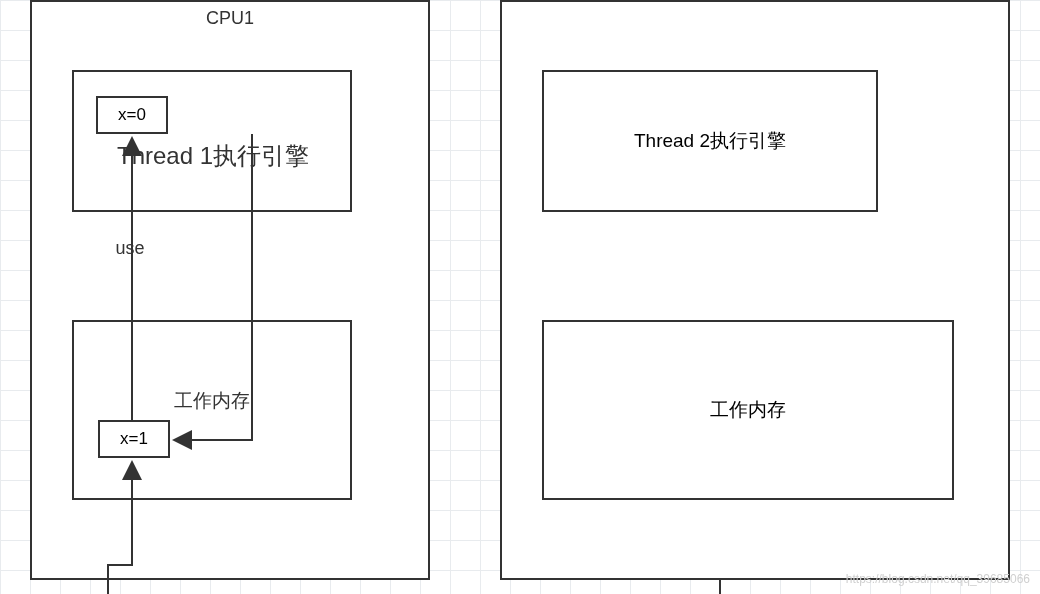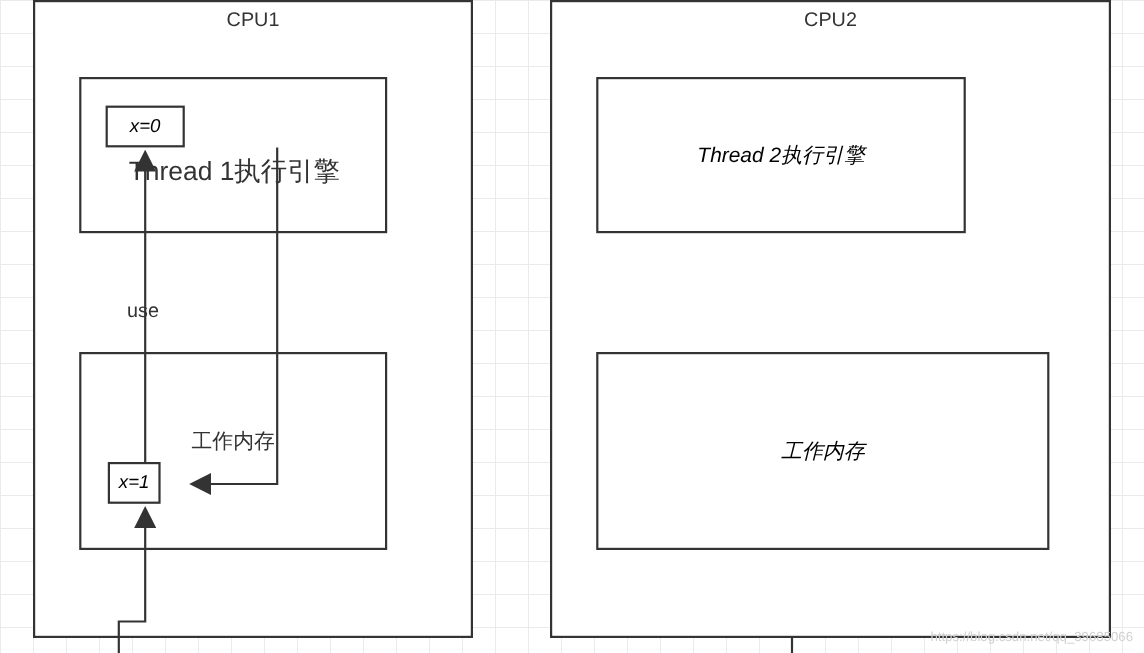--- a/index.html
+++ b/index.html
@@ -48,49 +48,47 @@
     svg {
       position: absolute;
       top: 0;
       left: 0;
       pointer-events: none;
     }
     .center-text {
       display: flex;
       align-items: center;
       justify-content: center;
-      font-style: italic;
     }
   </style>
 </head>
 <body>
 
 <div class="diagram">
 
   <div class="box" style="left:30px; top:0px; width:400px; height:580px;"></div>
   <div class="label" style="left:30px; top:8px; width:400px;">CPU1</div>
 
   <div class="box" style="left:72px; top:70px; width:280px; height:142px;"></div>
   <div class="label" style="left:108px; top:140px; width:210px; font-size:24px;">Thread 1执行引擎</div>
 
   <div class="box center-text" style="left:96px; top:96px; width:72px; height:38px;">
     <span style="font-size:17px;">x=0</span>
   </div>
 
-  <div class="label" style="left:100px; top:238px; width:60px; font-size:18px;margin-top:34px;">use</div>
+  <div class="label" style="left:100px; top:238px; width:60px; font-size:18px;">use</div>
 
   <div class="box" style="left:72px; top:320px; width:280px; height:180px;"></div>
   <div class="label" style="left:72px; top:388px; width:280px; font-size:19px;">工作内存</div>
 
-  <div class="box center-text" style="left:98px; top:420px; width:48px; height:38px;">
+  <div class="box center-text" style="left:98px; top:420px; width:72px; height:38px;">
     <span style="font-size:17px;">x=1</span>
   </div>
 
   <div class="box" style="left:500px; top:0px; width:510px; height:580px;"></div>
-  <div class="label" style="left:500px; top:8px; width:510px;">CPU2</div>
 
   <div class="box center-text" style="left:542px; top:70px; width:336px; height:142px;">
     <span style="font-size:19px;">Thread 2执行引擎</span>
   </div>
 
   <div class="box center-text" style="left:542px; top:320px; width:412px; height:180px;">
     <span style="font-size:19px;">工作内存</span>
   </div>
 
   <svg width="1040" height="594">

